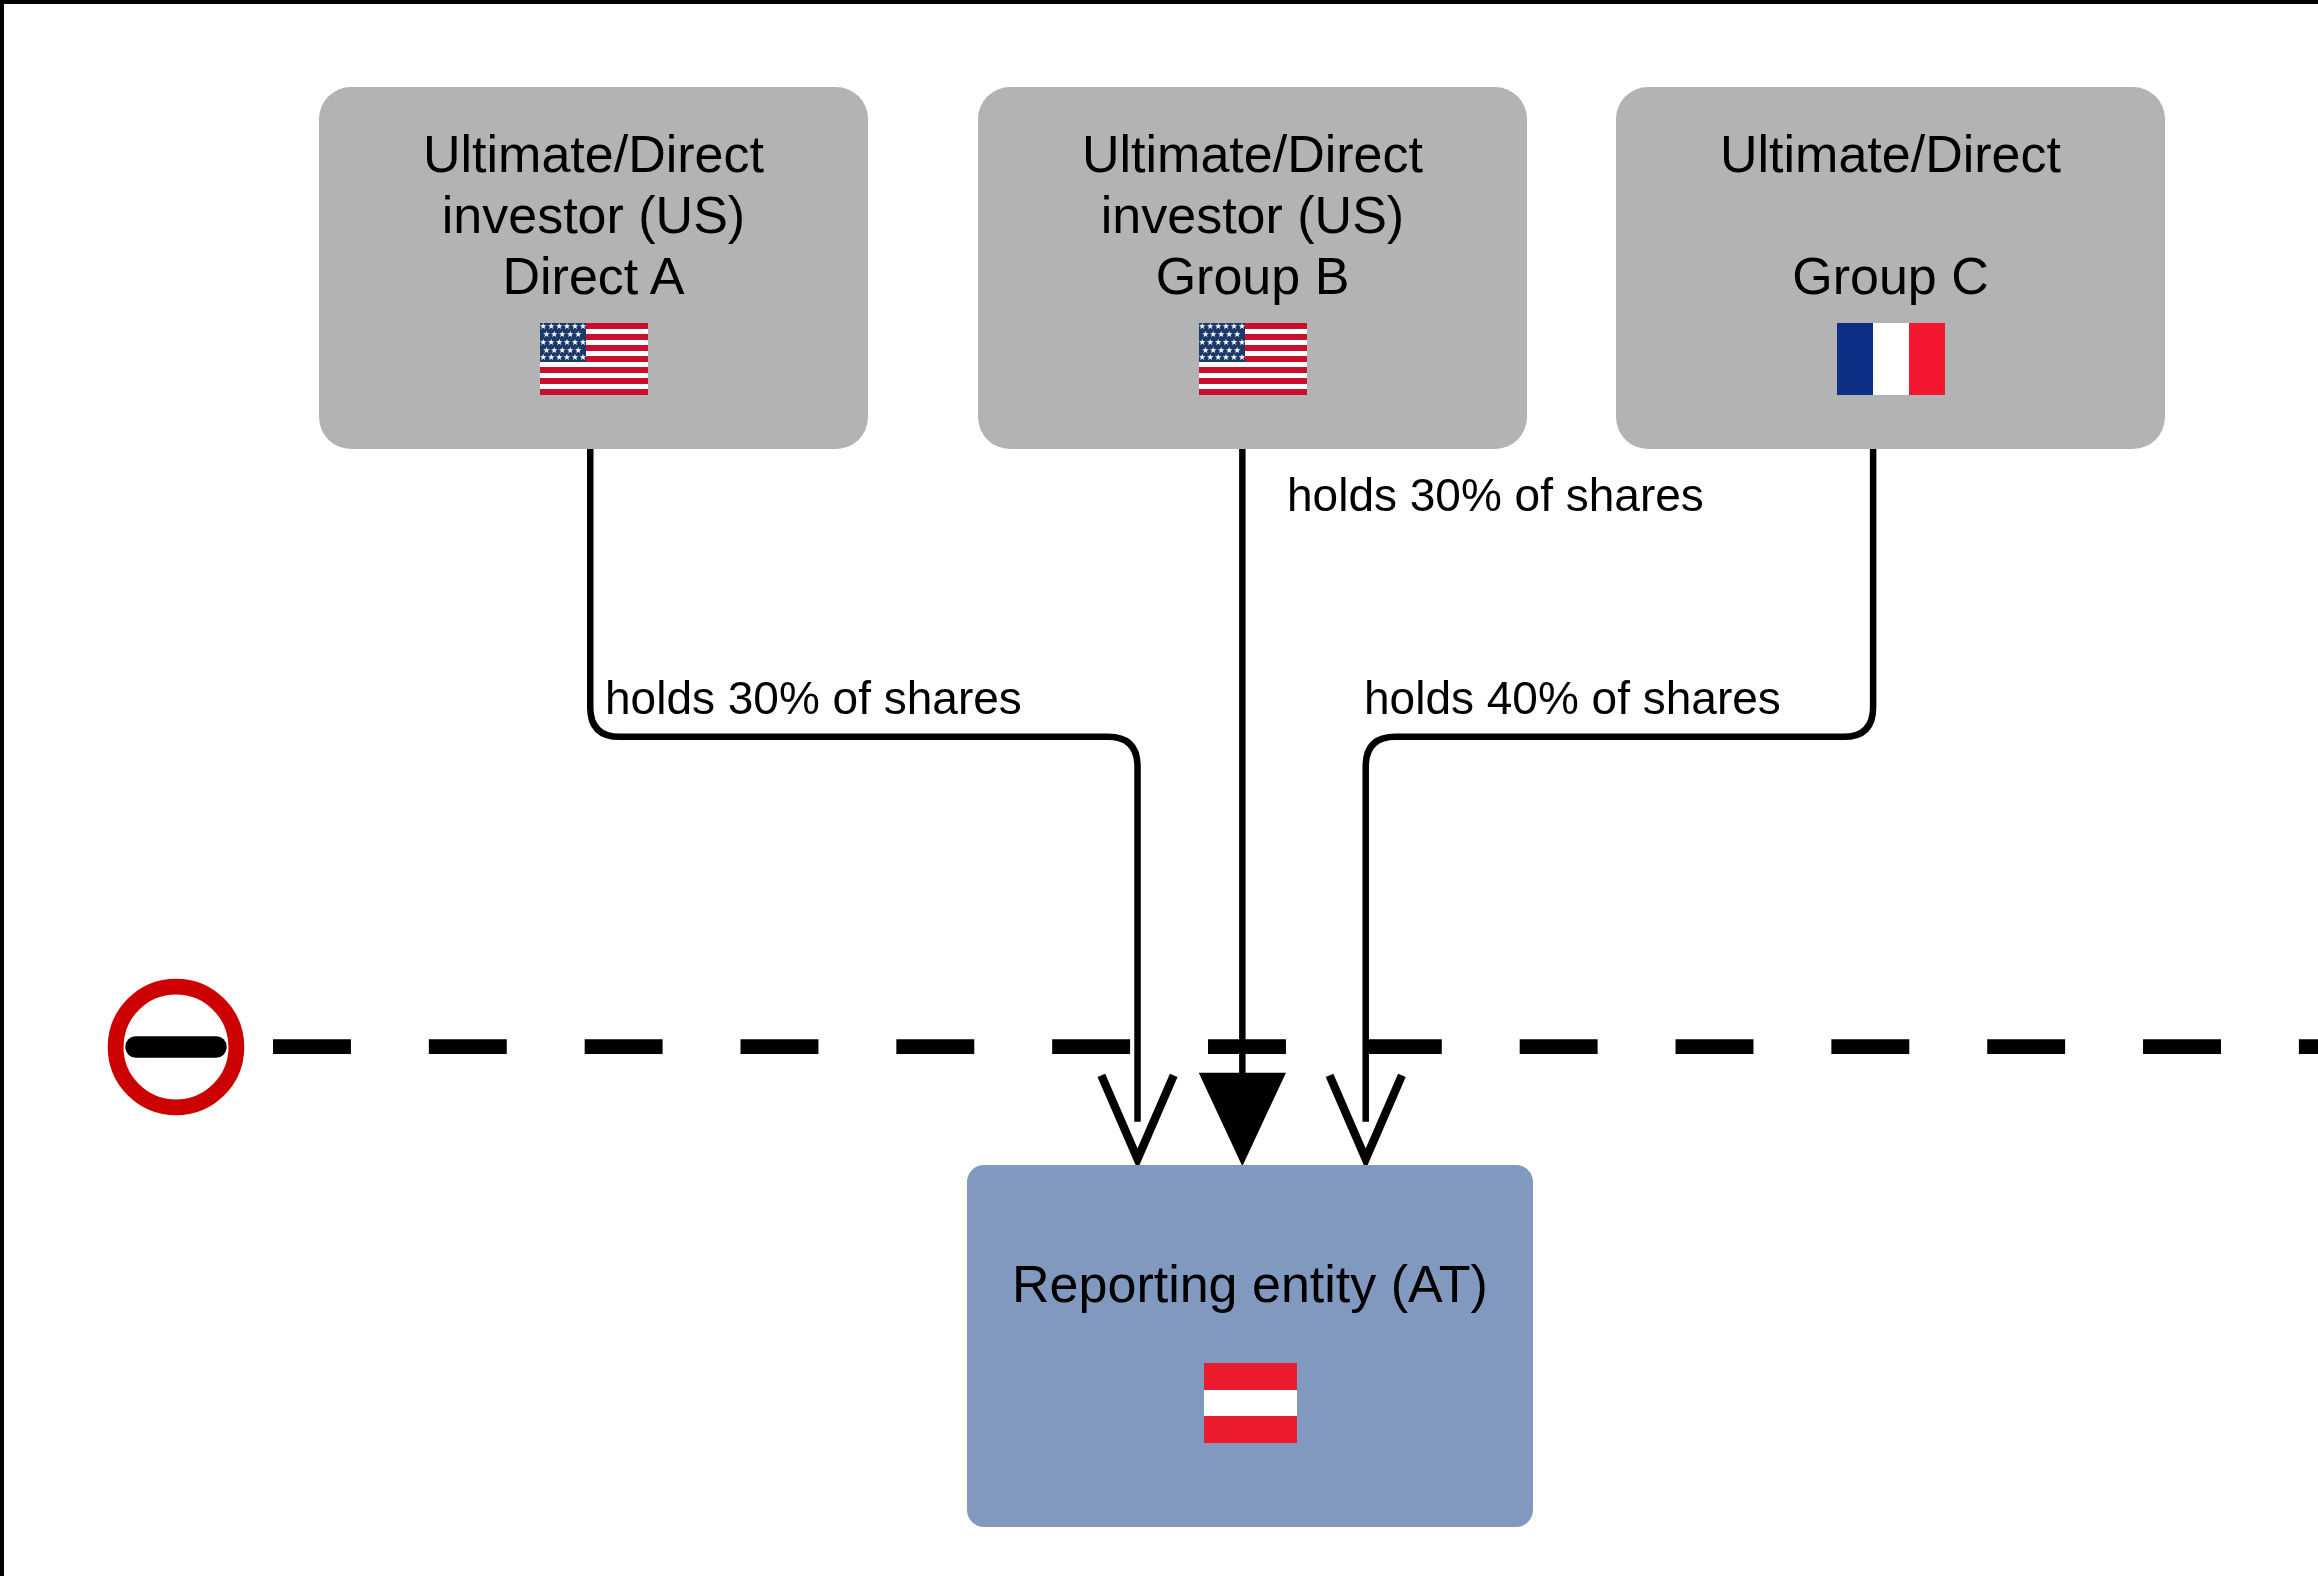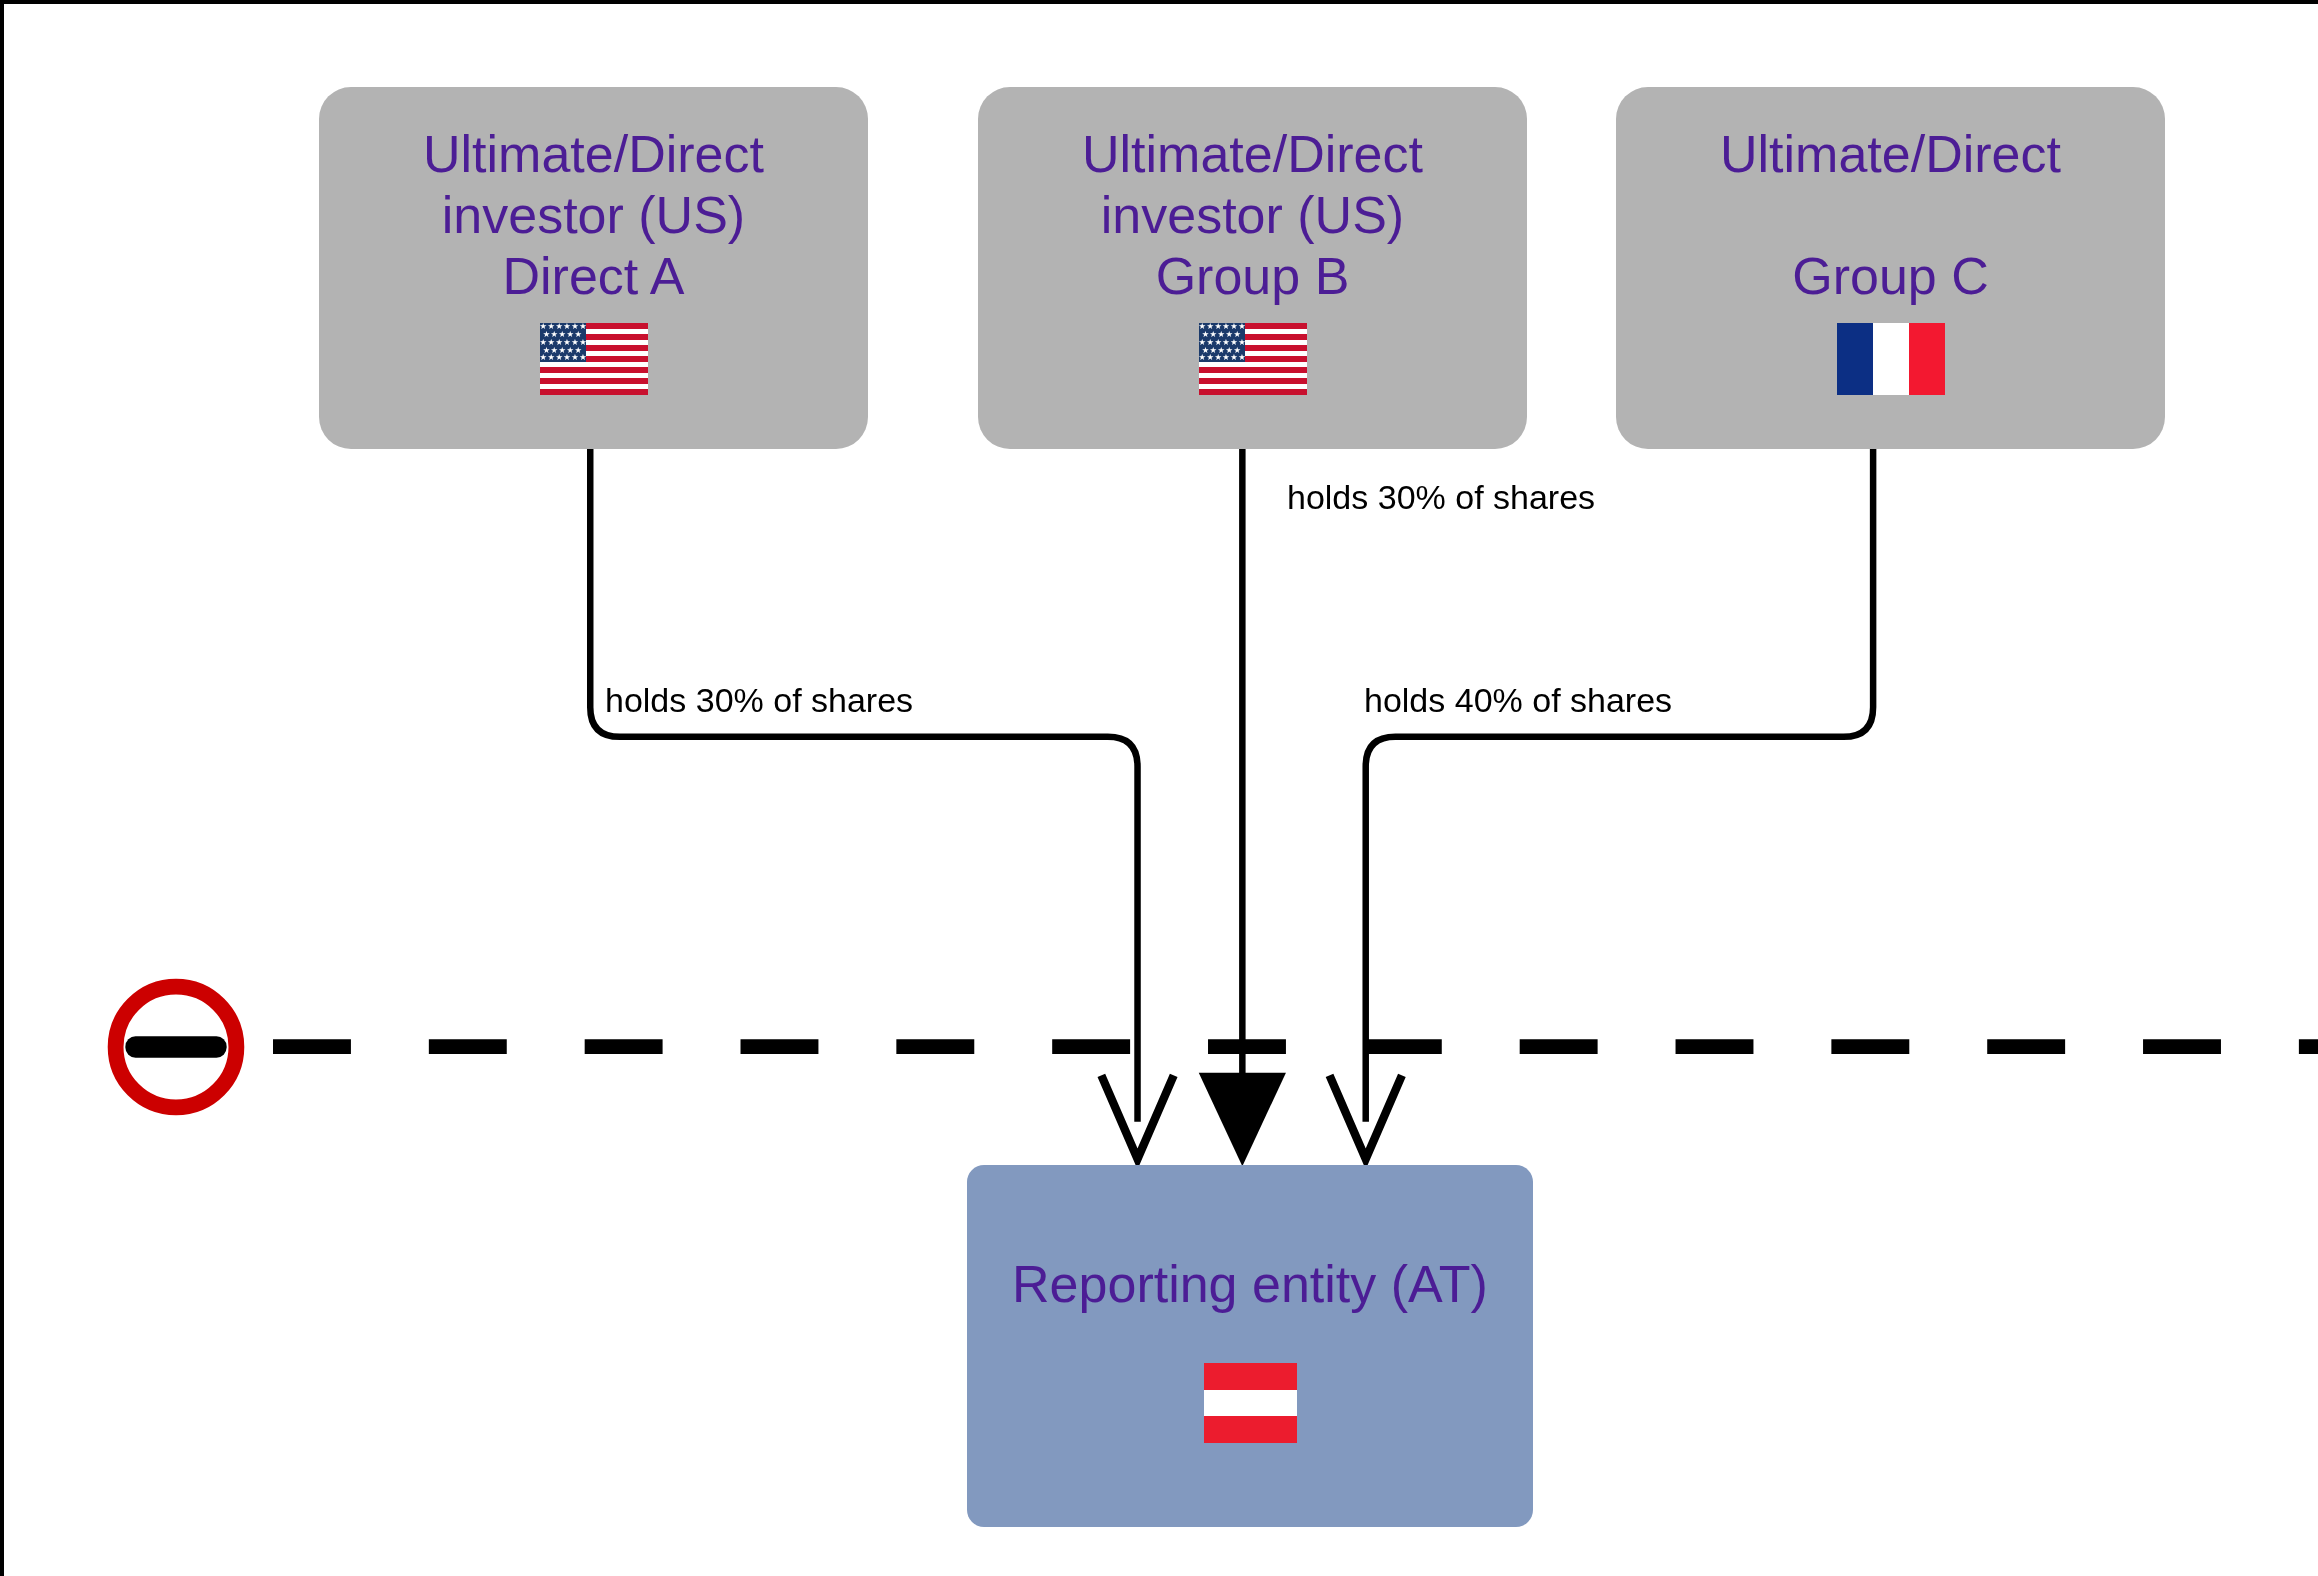--- a/index.html
+++ b/index.html
@@ -47,21 +47,21 @@
   .node-reporting {
     background: #8299bf;
     width: 566px;
     height: 362px;
     left: 963px;
     top: 1161px;
     padding-top: 89px;
     border-radius: 17px;
   }
   .node-title {
-    color: #4c1d95;
+    color: #000000;
     font-size: 52px;
     line-height: 1.17;
     text-align: center;
     white-space: pre-line;
   }
   .flag {
     position: relative;
     width: 108px;
     height: 72px;
     overflow: hidden;
@@ -103,24 +103,23 @@
   .flag-fr .b { background: #0c2f84; }
   .flag-fr .w { background: #ffffff; }
   .flag-fr .r { background: #f31830; }
   .flag-at { display: flex; flex-direction: column; width: 93px; height: 80px; }
   .flag-at i { display: block; flex: 1 1 33.333%; }
   .flag-at .r { background: #ec1c2e; }
   .flag-at .w { background: #ffffff; }
   .edge-label {
     position: absolute;
     color: #000000;
-    font-size: 34px;
+    font-size: 46px;
     white-space: nowrap;
     line-height: 1;
-    margin-top: 8px;
   }
   .no-entry {
     position: absolute;
     left: 100px;
     top: 971px;
     width: 144px;
     height: 144px;
   }
 </style>
 </head>

